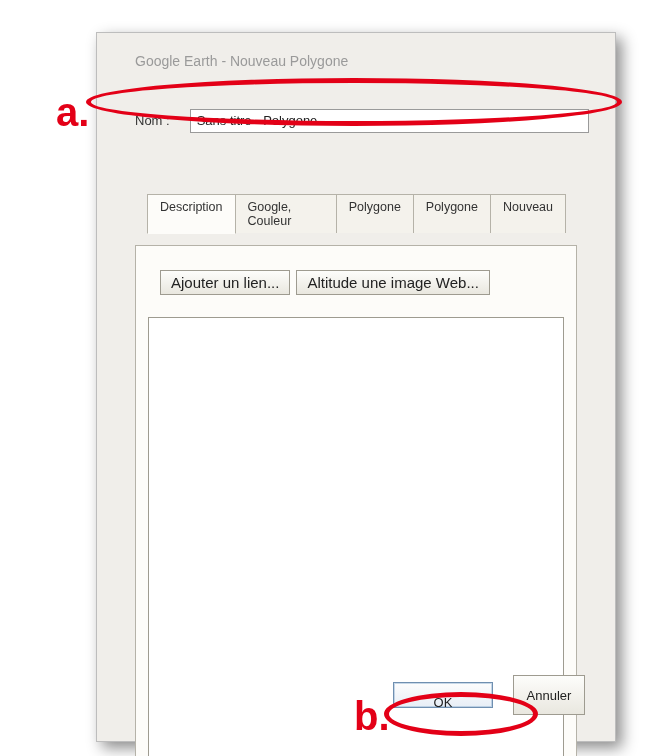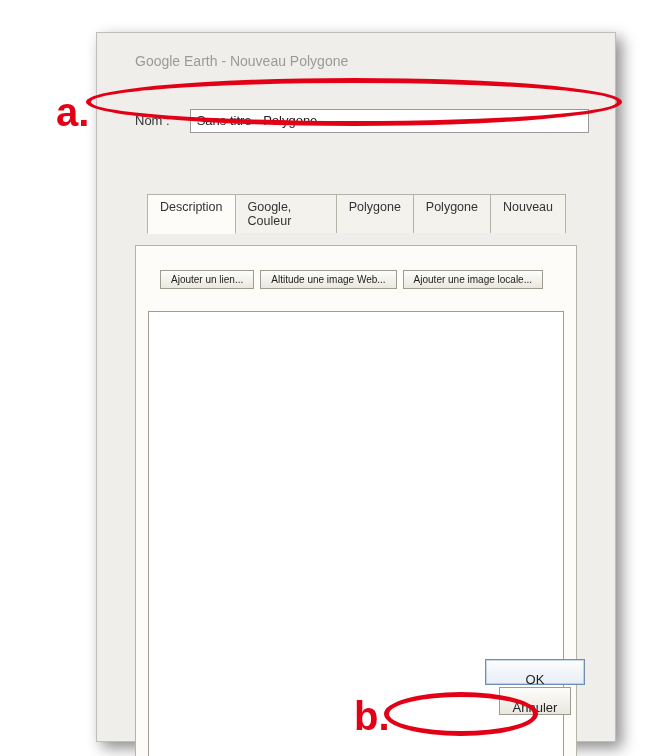--- a/index.html
+++ b/index.html
@@ -82,59 +82,58 @@
     .btn-row {
       display: flex;
       gap: 6px;
       margin-bottom: 10px;
     }
     .btn-small {
       border: 1px solid #9e9b90;
       background: linear-gradient(#fdfdfb, #e9e7df);
       padding: 3px 10px;
       font-family: inherit;
-      font-size: 10px;
+      font-size: 15px;
       color: #222;
       cursor: default;
     }
     .textarea {
       width: 100%;
       height: 466px;
       border: 1px solid #9e9b90;
       background: #fff;
       resize: none;
       font-family: inherit;
       font-size: 13px;
       padding: 4px;
     }
     .footer {
       position: absolute;
       right: 18px;
       bottom: 14px;
       display: flex;
       align-items: center;
-      gap: 2px;
-      flex-direction: column;
+      gap: 20px;
     }
     .ok-btn {
       border: 1px solid #6f8fb0;
       background: linear-gradient(#fdfdfd, #e7eef6);
       width: 100px;
       height: 24px;
       font-family: inherit;
       font-size: 13px;
       color: #222;
       cursor: default;
       box-shadow: inset 0 0 0 1px rgba(120,160,200,0.4);
     }
     .cancel-btn {
       border: 1px solid #9e9b90;
       background: linear-gradient(#fdfdfb, #e9e7df);
       width: 72px;
-      height: 28px;
+      height: 40px;
       font-family: inherit;
       font-size: 13px;
       color: #222;
       cursor: default;
     }
     
     .annot-a {
       position: absolute;
       left: 74px;
       top: 66px;
@@ -197,21 +196,20 @@
       <div class="tab active">Description</div>
       <div class="tab">Google, Couleur</div>
       <div class="tab">Polygone</div>
       <div class="tab">Polygone</div>
       <div class="tab">Nouveau</div>
     </div>
     <div class="tab-panel">
       <div class="btn-row">
         <button class="btn-small">Ajouter un lien...</button>
         <button class="btn-small">Altitude une image Web...</button>
-        <button class="btn-small">Ajouter une image locale...</button>
       </div>
       <textarea class="textarea" style=""></textarea>
     </div>
   </div>
 
   <div class="footer">
     <button class="ok-btn">OK</button>
     <button class="cancel-btn">Annuler</button>
   </div>
 </div>

